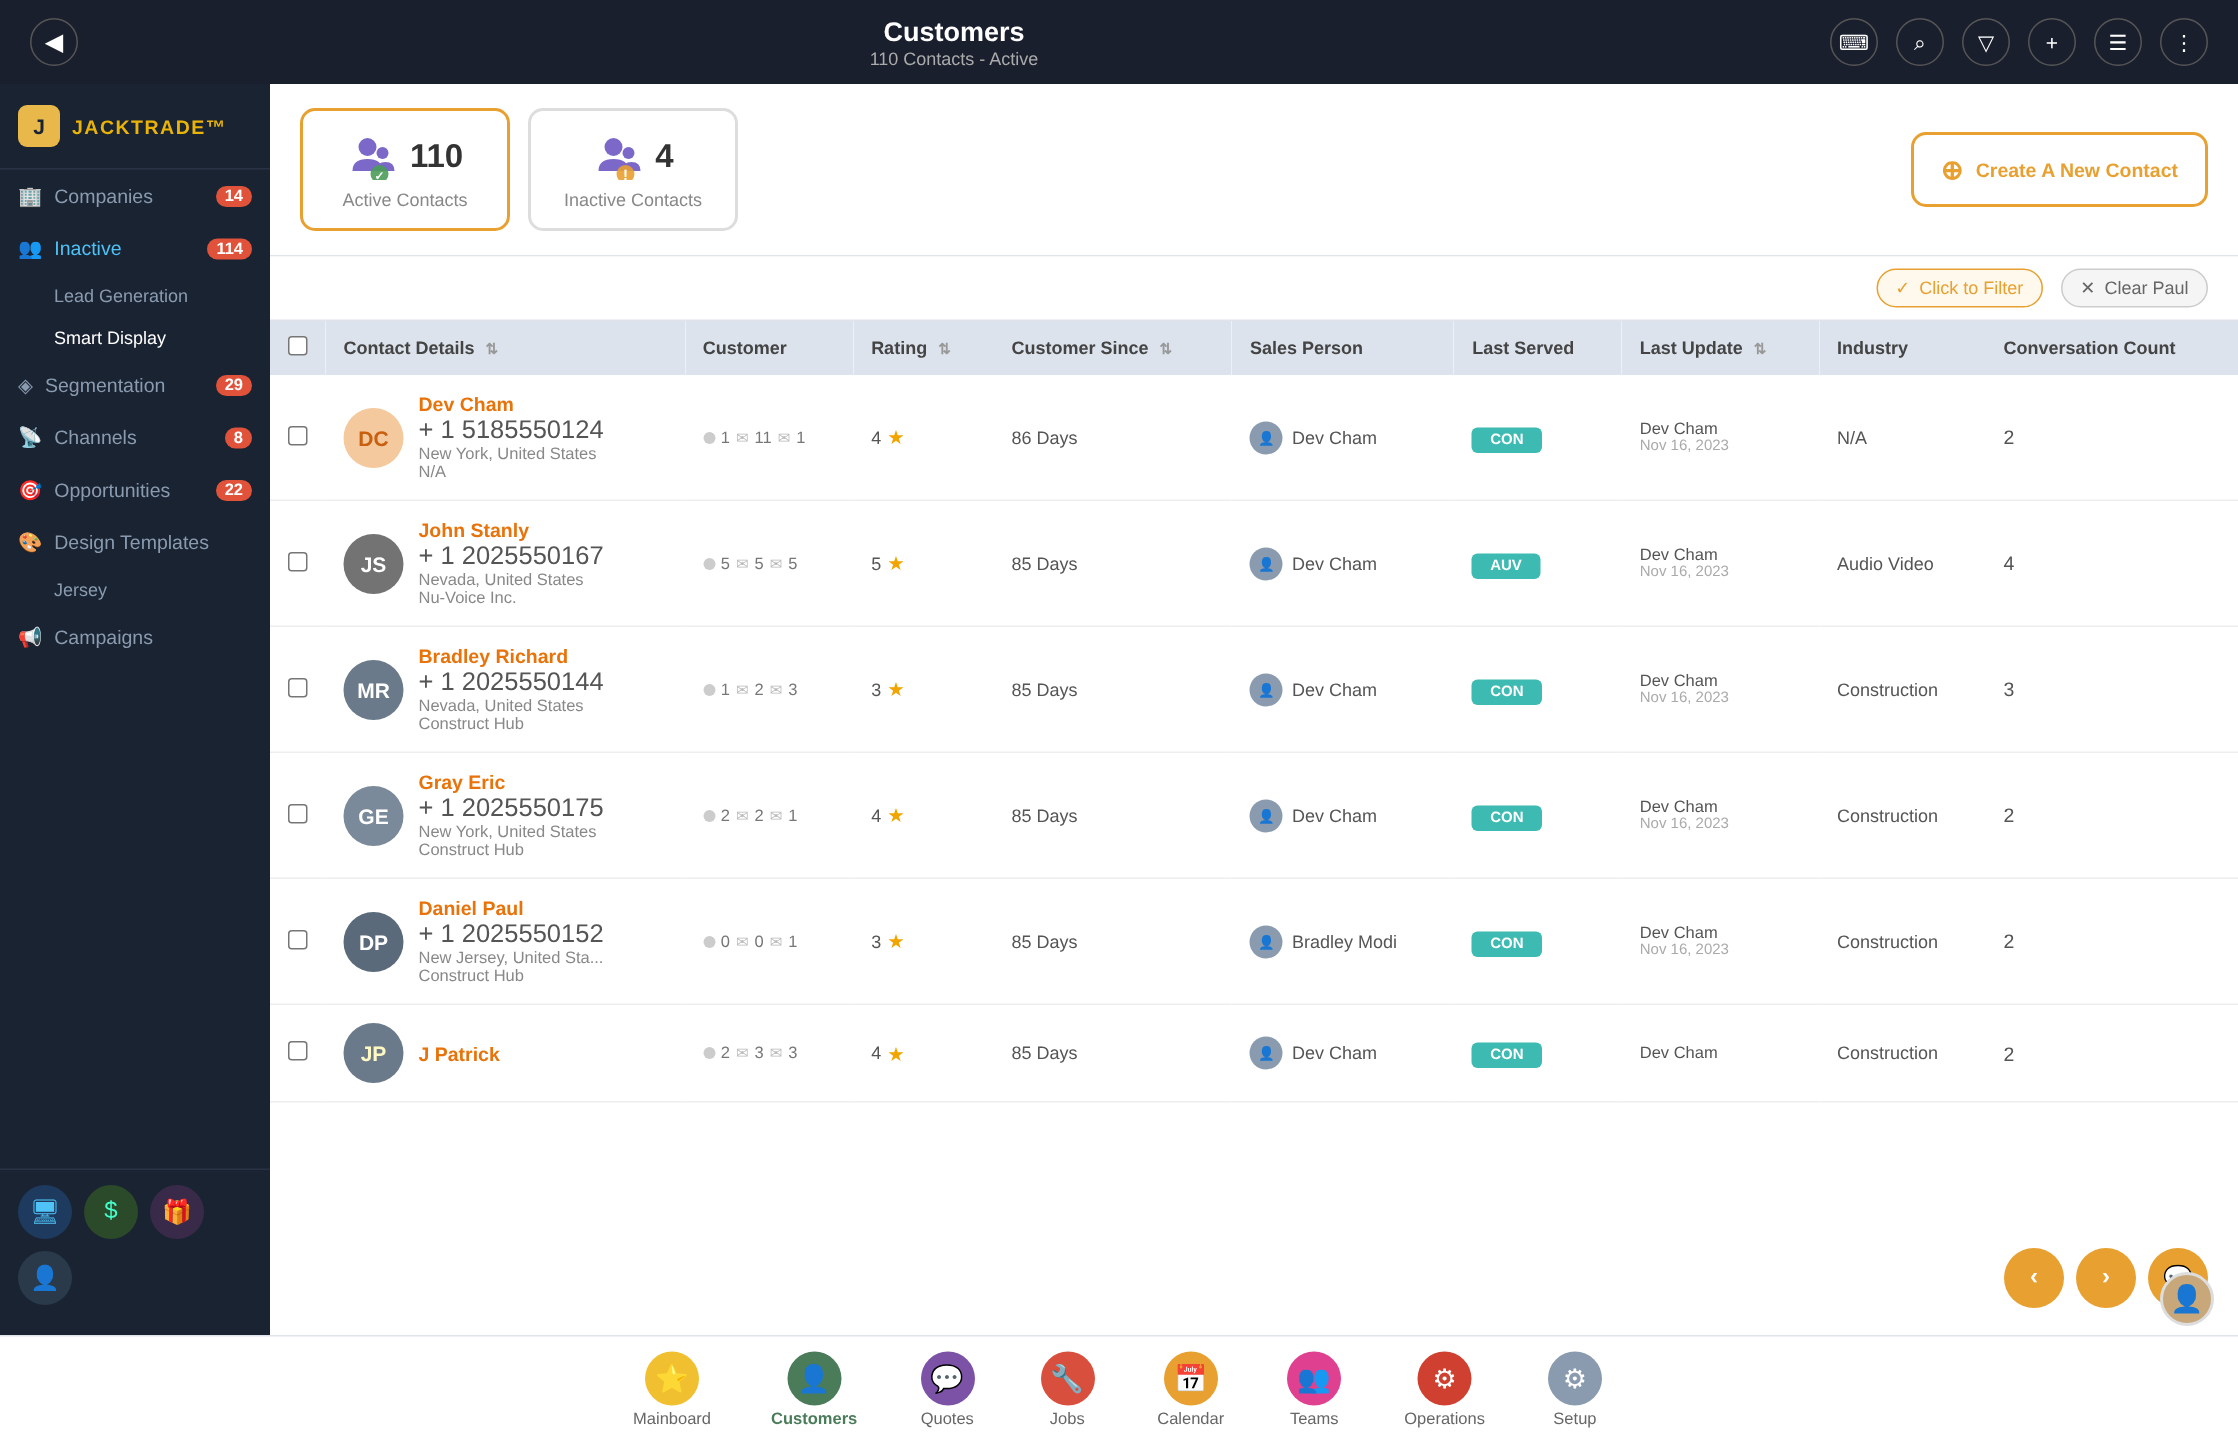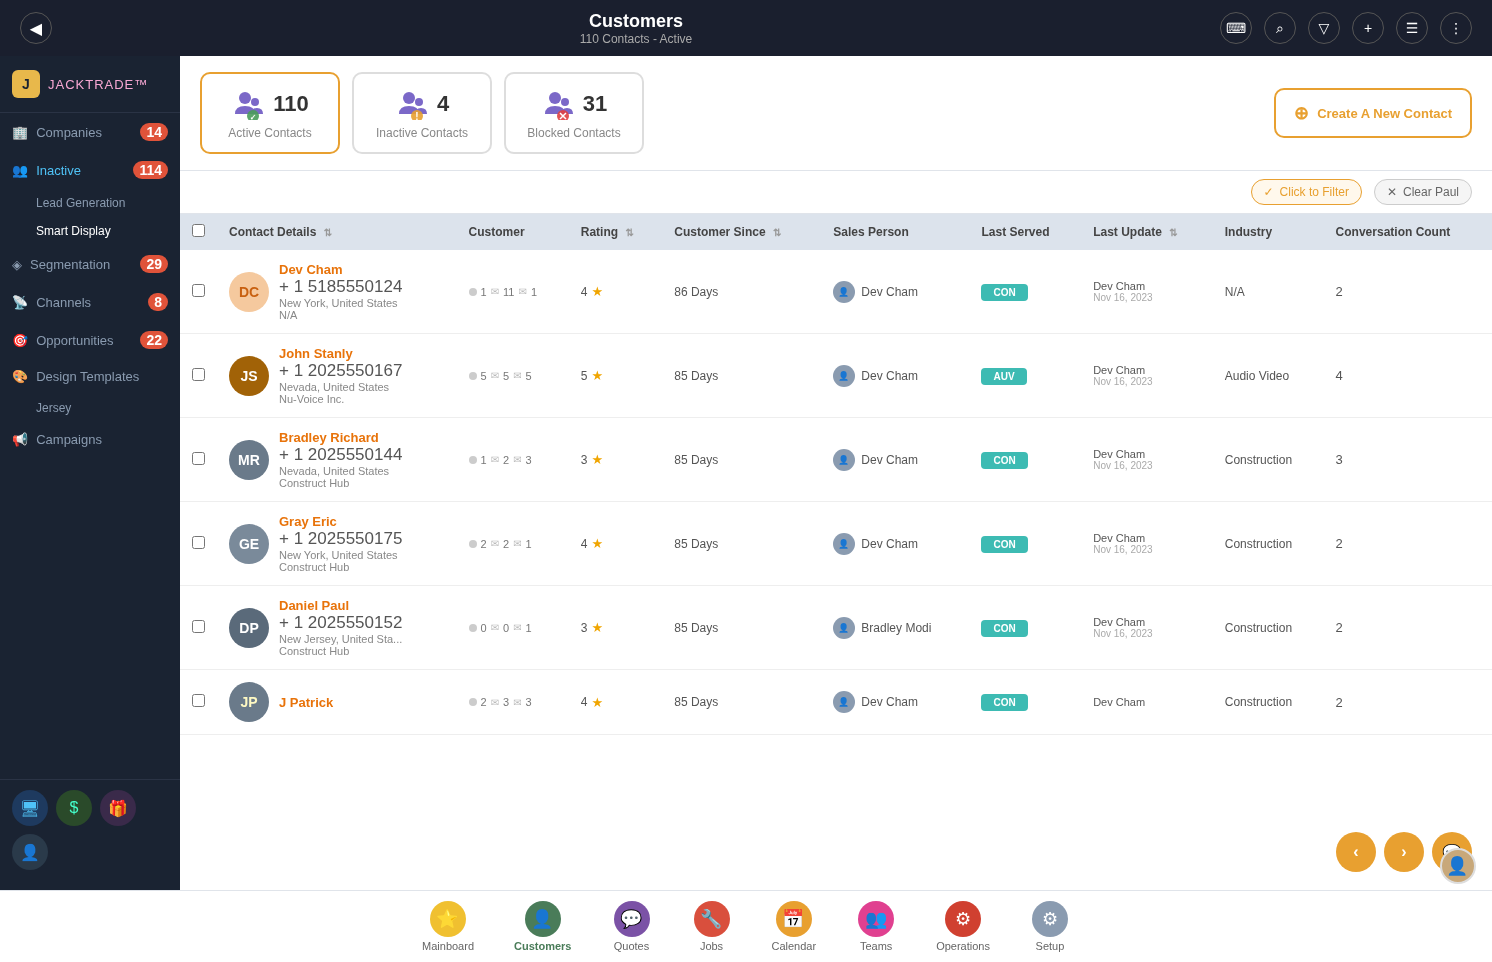--- a/index.html
+++ b/index.html
@@ -60,38 +60,38 @@
       gap: 8px;
       border-bottom: 1px solid #2a3345;
     }
     .logo-icon {
       width: 28px; height: 28px;
       background: #e8b84b;
       border-radius: 6px;
       display: flex; align-items: center; justify-content: center;
       font-weight: 900; font-size: 14px; color: #1a2332;
     }
-    .logo-text { font-size: 13px; font-weight: 400; letter-spacing: 1px; color: #f9a8d4; }
+    .logo-text { font-size: 13px; font-weight: 700; letter-spacing: 1px; color: #eab308; }
 
     .sidebar-nav-item {
       display: flex; align-items: center; justify-content: space-between;
       padding: 10px 12px;
       cursor: pointer;
       font-size: 13px;
       color: #8a9bb0;
       transition: background 0.15s;
     }
     .sidebar-nav-item.active { color: #4fc3f7; }
     .sidebar-nav-item .nav-left { display: flex; align-items: center; gap: 8px; }
     .sidebar-nav-item .nav-badge {
       background: #e0533a;
       color: white;
       border-radius: 10px;
       padding: 1px 6px;
-      font-size: 14px;
+      font-size: 11px;
       font-weight: 600;
     }
     .sidebar-sub-item {
       padding: 7px 12px 7px 36px;
       font-size: 12px;
       color: #8a9bb0;
       cursor: pointer;
     }
     .sidebar-sub-item.active { color: white; }
     .sidebar-bottom-icon {
@@ -469,37 +469,20 @@
                 <path d="M18 26 Q18 20 24 20 Q30 20 30 26" fill="#7b68c8"></path>
                 <circle cx="20" cy="28" r="6" fill="#e8a030" opacity="0.9"></circle>
                 <text x="20" y="32" text-anchor="middle" fill="white" font-size="10" font-weight="bold">!</text>
               </svg>
           </div>
           <div class="stat-number">4</div>
         </div>
         <div class="stat-label">Inactive Contacts</div>
       </div>
 
-      <div class="stat-card">
-        <div class="stat-icon-row">
-          <div class="stat-icon">
-            <svg width="32" height="32" viewBox="0 0 32 32">
-                <circle cx="12" cy="10" r="6" fill="#7b68c8"></circle>
-                <path d="M2 26 Q2 18 12 18 Q22 18 22 26" fill="#7b68c8"></path>
-                <circle cx="22" cy="14" r="4" fill="#7b68c8"></circle>
-                <path d="M18 26 Q18 20 24 20 Q30 20 30 26" fill="#7b68c8"></path>
-                <circle cx="20" cy="28" r="6" fill="#e04040" opacity="0.9"></circle>
-                <line x1="17" y1="25" x2="23" y2="31" stroke="white" stroke-width="1.5"></line>
-                <line x1="23" y1="25" x2="17" y2="31" stroke="white" stroke-width="1.5"></line>
-              </svg>
-          </div>
-          <div class="stat-number">31</div>
-        </div>
-        <div class="stat-label">Blocked Contacts</div>
-      </div>
 
       <div class="create-btn">
         <span style="font-size:18px; color:#e8a030;">⊕</span>
         <span>Create A New Contact</span>
       </div>
     </div>
 
     <div class="filter-bar">
       <div class="filter-btn">
         <span style="color:#e8a030;">✓</span>
@@ -579,21 +562,21 @@
       <span class="industry-text">N/A</span>
     </td>
     <td>
       <span class="count-text">2</span>
     </td>
   </tr>
             <tr>
     <td class="checkbox-cell"><input type="checkbox" style=""></td>
     <td>
       <div class="contact-row">
-        <div class="avatar" style="background:#a16207; color:white;">
+        <div class="avatar" style="background:#737373; color:white;">
           JS
         </div>
         <div>
           <div class="contact-name">John Stanly</div>
           <div class="contact-phone">+ 1 2025550167</div>
           <div class="contact-location">Nevada, United States</div>
           <div class="contact-company">Nu-Voice Inc.</div>
         </div>
       </div>
     </td>

